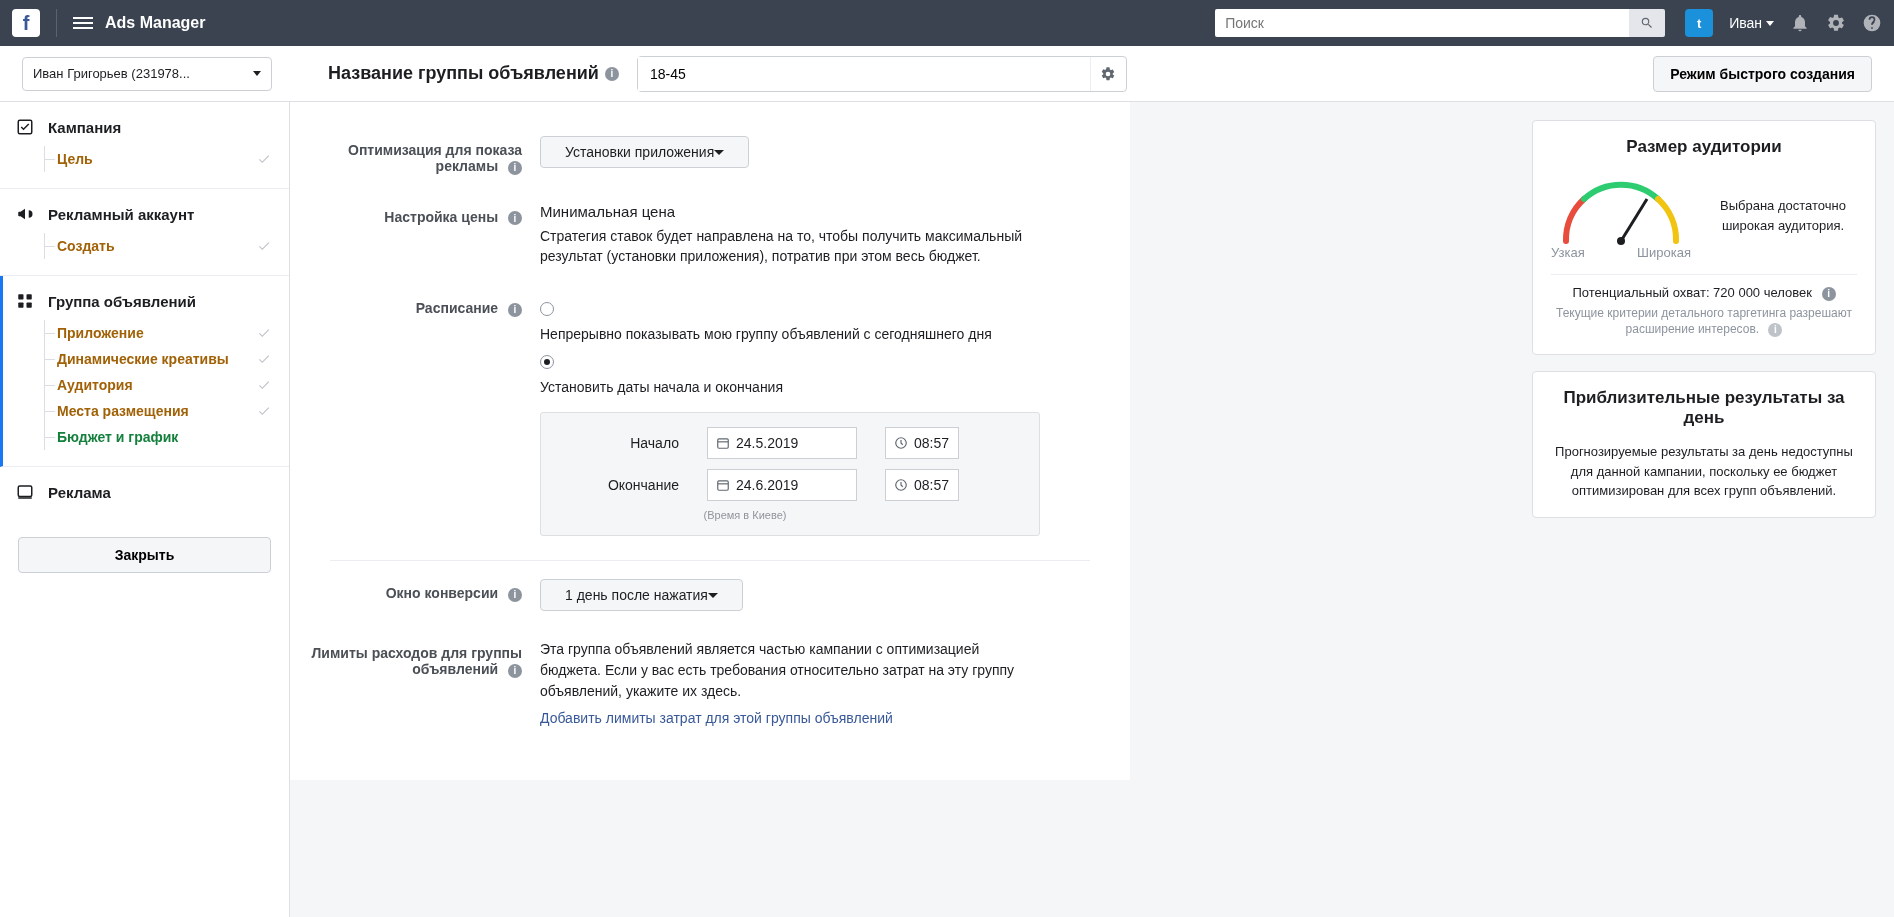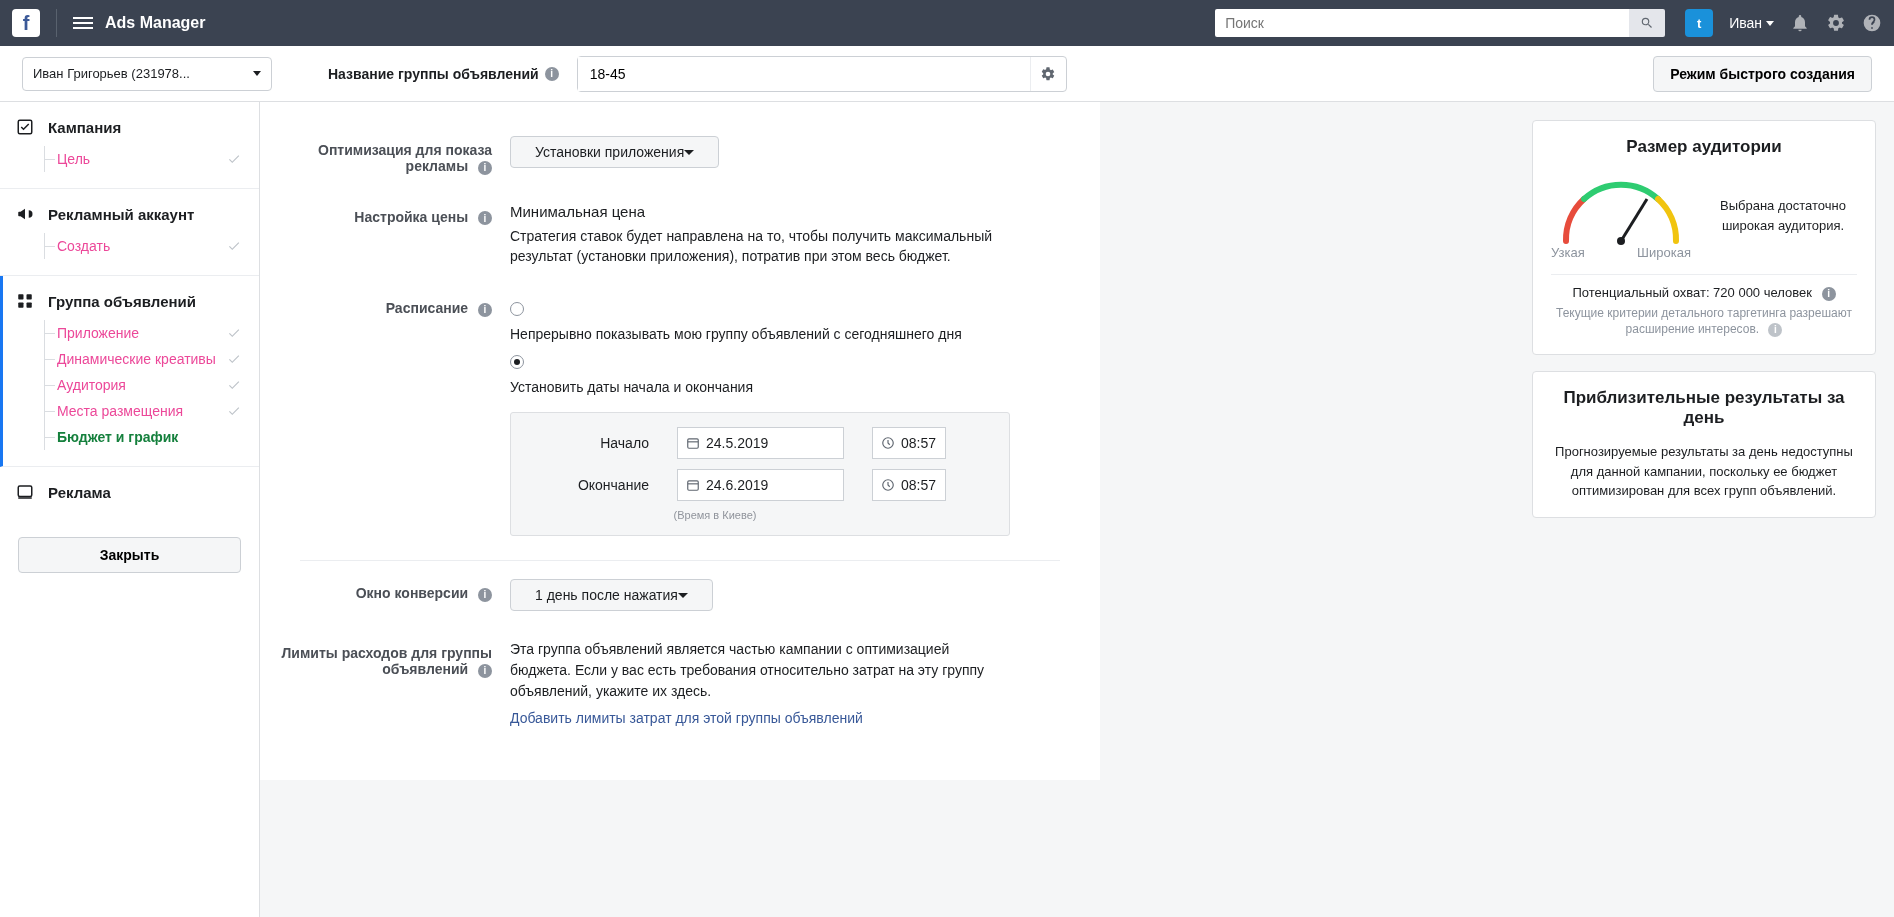--- a/index.html
+++ b/index.html
@@ -17,38 +17,38 @@
   .topbar .search button { width:36px; border:none; background:#e4e6eb; cursor:pointer; border-radius:0 2px 2px 0; display:flex; align-items:center; justify-content:center; }
   .topbar .right { display:flex; align-items:center; gap:16px; margin-left:20px; }
   .topbar .tg { width:28px; height:28px; background:#1a91da; border-radius:4px; display:flex; align-items:center; justify-content:center; color:#fff; font-weight:bold; }
   .topbar .user { display:flex; align-items:center; gap:4px; cursor:pointer; font-size:14px; }
   .topbar .icon-btn { width:20px; height:20px; cursor:pointer; fill:#b0b3b8; }
 
   
   .secondbar { height:56px; border-bottom:1px solid #dddfe2; display:flex; align-items:center; }
   .account-sel { margin-left:22px; width:250px; height:34px; border:1px solid #ccd0d5; border-radius:4px; display:flex; align-items:center; padding:0 10px; cursor:pointer; font-size:13px; justify-content:space-between; }
   .secondbar .mid { flex:1; display:flex; align-items:center; padding-left:56px; }
-  .adset-label { font-weight:600; color:#1c1e21; font-size:14px; }
+  .adset-label { font-weight:600; color:#1c1e21; font-size:18px; }
   .info-icon { display:inline-flex; width:14px; height:14px; background:#8d949e; color:#fff; border-radius:50%; align-items:center; justify-content:center; font-size:10px; font-weight:bold; margin-left:6px; cursor:help; }
   .adset-input-wrap { margin-left:18px; display:flex; border:1px solid #ccd0d5; border-radius:4px; height:36px; width:490px; }
   .adset-input-wrap input { flex:1; border:none; padding:0 12px; font-size:14px; outline:none; }
   .adset-input-wrap .gear { width:36px; display:flex; align-items:center; justify-content:center; border-left:1px solid #ebedf0; cursor:pointer; }
   .quick-btn { margin-left:auto; margin-right:22px; border:1px solid #ccd0d5; background:#f5f6f7; height:36px; padding:8px 16px; border-radius:4px; font-size:14px; font-weight:600; cursor:pointer; }
 
   
   .layout { display:flex; height:calc(100vh - 102px); }
-  .sidebar { width:260px; border-right:1px solid #dddfe2; overflow-y:auto; padding-bottom:20px; }
+  .sidebar { width:290px; border-right:1px solid #dddfe2; overflow-y:auto; padding-bottom:20px; }
   .content-wrap { flex:1; display:flex; overflow:hidden; background:#f5f6f7; }
   .content-scroll { flex:1; overflow-y:auto; padding:0 14px 40px 0; }
   .content-inner { max-width:840px; background:#fff; margin-left:0; padding:20px 40px 40px 0; }
   .aside { width:380px; padding:18px; overflow-y:auto;text-align:center; }
   .level { border-bottom:1px solid #ebedf0; padding:16px 18px 16px 16px; }
   .level-head { display:flex; align-items:center; gap:14px; font-weight:600; font-size:15px; cursor:pointer; }
   .level .subitems { margin-top:10px; margin-left:28px; }
-  .sub { display:flex; align-items:center; justify-content:space-between; padding:5px 0 5px 12px; color:#ec4899; font-size:14px; border-left:1px solid #dadde1; position:relative; }
+  .sub { display:flex; align-items:center; justify-content:space-between; padding:5px 0 5px 12px; color:#a16207; font-size:14px; border-left:1px solid #dadde1; position:relative;font-weight:bold; }
   .sub::before { content:""; position:absolute; left:0; top:50%; width:10px; height:1px; background:#dadde1; }
   .sub.active { color:#15803d; font-weight:600; }
   .check-icon { width:14px; height:14px; fill:#bec3c9; }
   .level.active { border-left:3px solid #1877f2; padding-left:13px; }
   .close-btn { margin:20px 18px 0; height:36px; border:1px solid #ccd0d5; background:#f5f6f7; border-radius:4px; width:calc(100% - 36px); font-size:14px; font-weight:600; cursor:pointer; }
   .lvl-icon { width:18px; height:18px; fill:#1c1e21; flex-shrink:0; }
 
   
   .frow { display:flex; padding:14px 0; }
   .flabel { width:250px; text-align:right; padding-right:18px; font-weight:600; color:#4b4f56; font-size:14px; padding-top:6px; }
@@ -57,21 +57,21 @@
   .dropdown .caret { border-top:5px solid #1c1e21; border-left:5px solid transparent; border-right:5px solid transparent; }
   .price-title { font-size:15px; margin-bottom:6px; }
   .price-desc { color:#1c1e21; line-height:1.45; }
   .radio-row { display:flex; gap:10px; padding:5px 0; align-items:flex-start;flex-direction:column; }
   .radio { width:14px; height:14px; border:1px solid #8d949e; border-radius:50%; margin-top:3px; flex-shrink:0; display:flex; align-items:center; justify-content:center; cursor:pointer; }
   .radio.checked::after { content:""; width:6px; height:6px; background:#1c1e21; border-radius:50%; }
   .schedule-box { border:1px solid #dddfe2; background:#f5f6f7; padding:14px 18px; margin-top:12px; border-radius:3px; }
   .sched-row { display:flex; align-items:center; gap:28px; margin-bottom:10px; }
   .sched-label { width:120px; text-align:right; font-size:14px; color:#1c1e21; }
   .date-in, .time-in { border:1px solid #ccd0d5; background:#fff; height:32px; display:flex; align-items:center; padding:0 8px; gap:6px; font-size:14px; }
-  .date-in { width:167px; }
+  .date-in { width:150px; }
   .time-in { width:74px; }
   .tz { text-align:center; color:#90949c; font-size:11px; margin-top:-2px; margin-left:-90px; }
   .hr { height:1px; background:#ebedf0; margin:10px 0 4px 40px; }
   .link { color:#385898; cursor:pointer; }
 
   
   .card { border:1px solid #dddfe2; background:#fff; border-radius:4px; padding:16px 18px; margin-bottom:16px; }
   .card h3 { font-size:17px; font-weight:600; margin-bottom:14px; }
   .gauge-row { display:flex; gap:18px; align-items:center; }
   .gauge { width:140px; height:80px; position:relative; }

